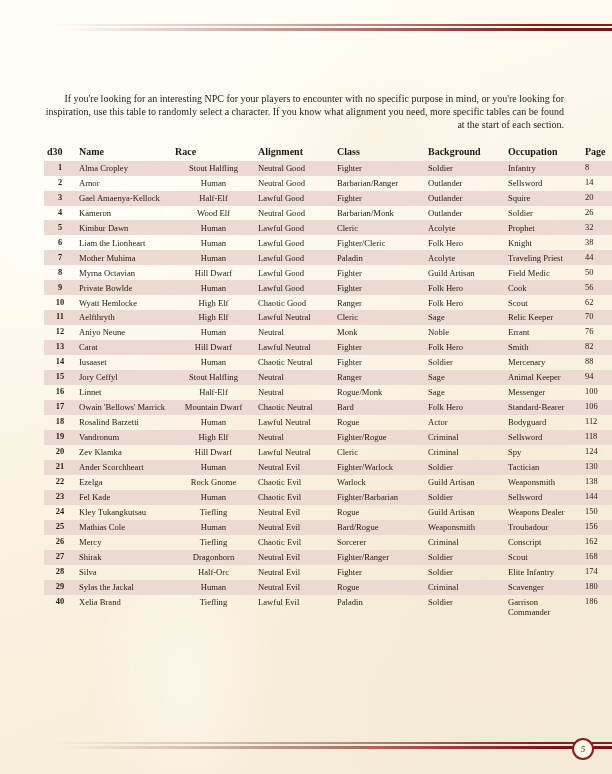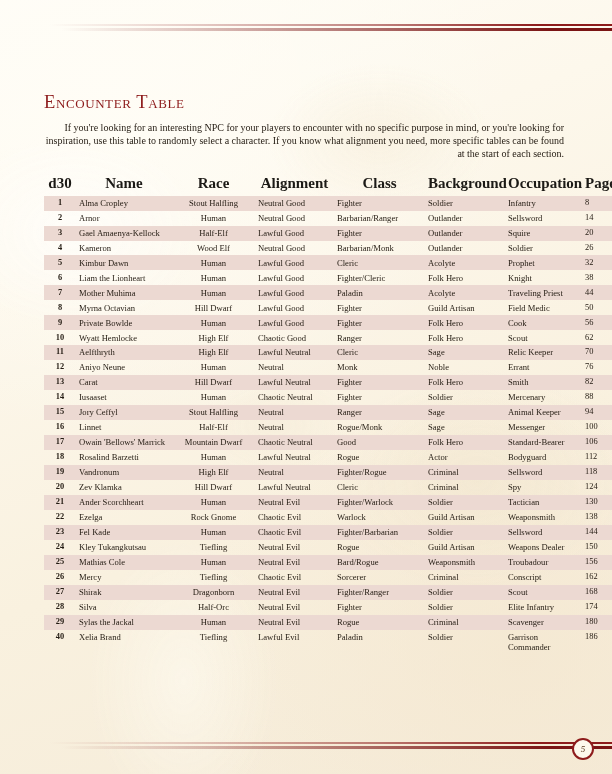--- a/index.html
+++ b/index.html
@@ -117,23 +117,23 @@
   
   table.encounter {
     border-collapse: collapse;
     width: 524px;
     table-layout: fixed;
     font-family: "Liberation Serif", serif;
     font-size: 8.6px;
     color: #231b12;
   }
   table.encounter th {
-    text-align: center;
+    text-align: left;
     font-weight: bold;
-    font-size: 15px;
+    font-size: 10px;
     padding: 1px 3px 4px 3px;
     color: #1c1a16;
     vertical-align: bottom;
   }
   table.encounter td {
     padding: 2.2px 3px 2.2px 3px;
     vertical-align: top;
     line-height: 10.6px;
   }
   table.encounter tbody tr.odd {
@@ -161,21 +161,20 @@
 
 <div id="page">
 
   <div class="rule-band top">
     <div class="rule-line rule-thin" style="top:0px;"></div>
     <div class="rule-line rule-thick" style="top:3.5px;"></div>
   </div>
 
   <div id="content">
 
-    <h1 class="section-title">Encounter Table</h1>
 
     <p class="intro">If you're looking for an interesting NPC for your players to encounter with no specific purpose in mind, or you're looking for inspiration, use this table to randomly select a character. If you know what alignment you need, more specific tables can be found at the start of each section.</p>
 
     <table class="encounter">
       <thead>
         <tr>
           <th class="col-d30">d30</th>
           <th class="col-name">Name</th>
           <th class="col-race">Race</th>
           <th class="col-align">Alignment</th>
@@ -344,21 +343,21 @@
             <td class="col-class">Rogue/Monk</td>
             <td class="col-bg">Sage</td>
             <td class="col-occ">Messenger</td>
             <td class="col-page page-cell">100</td>
           </tr>
           <tr class="odd">
             <td class="col-d30">17</td>
             <td class="col-name name-cell">Owain 'Bellows' Marrick</td>
             <td class="col-race">Mountain Dwarf</td>
             <td class="col-align">Chaotic Neutral</td>
-            <td class="col-class">Good</td>
+            <td class="col-class">Bard</td>
             <td class="col-bg">Folk Hero</td>
             <td class="col-occ">Standard-Bearer</td>
             <td class="col-page page-cell">106</td>
           </tr>
           <tr class="even">
             <td class="col-d30">18</td>
             <td class="col-name name-cell">Rosalind Barzetti</td>
             <td class="col-race">Human</td>
             <td class="col-align">Lawful Neutral</td>
             <td class="col-class">Rogue</td>

